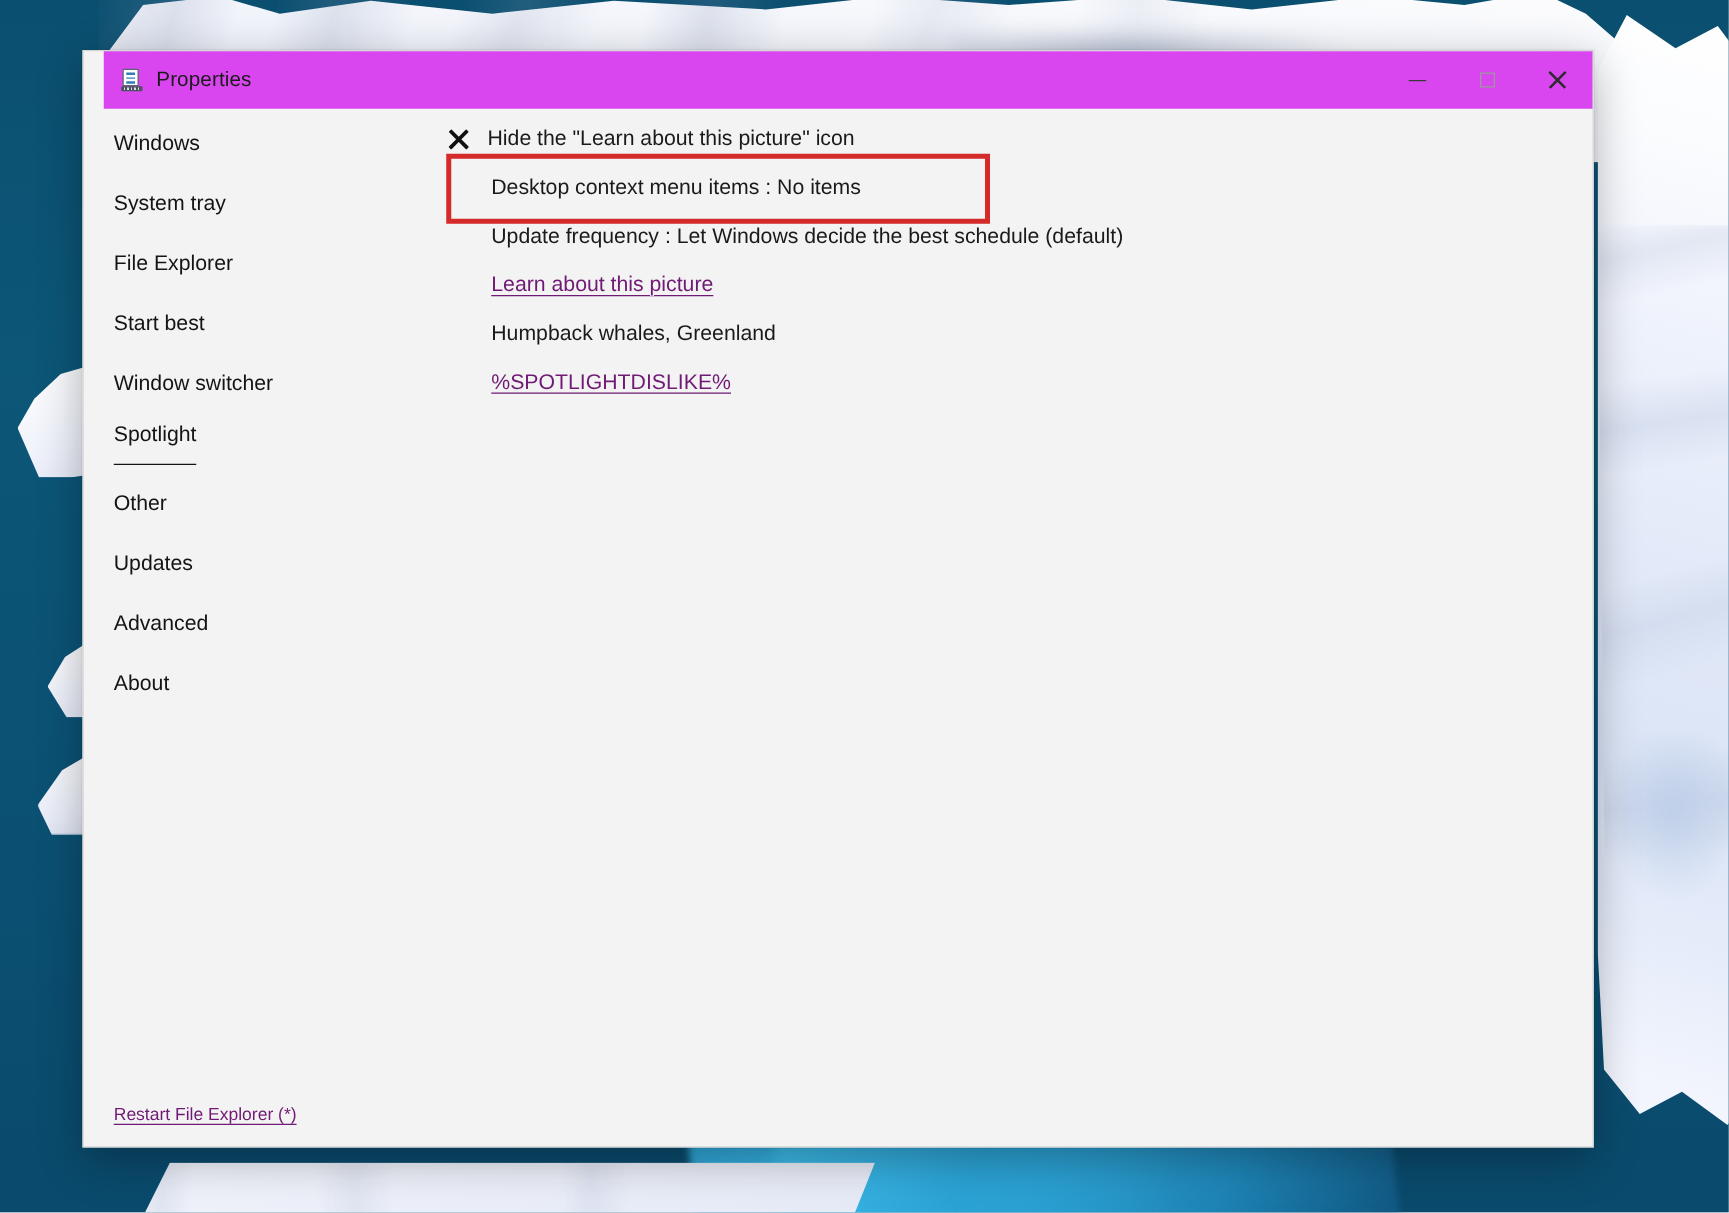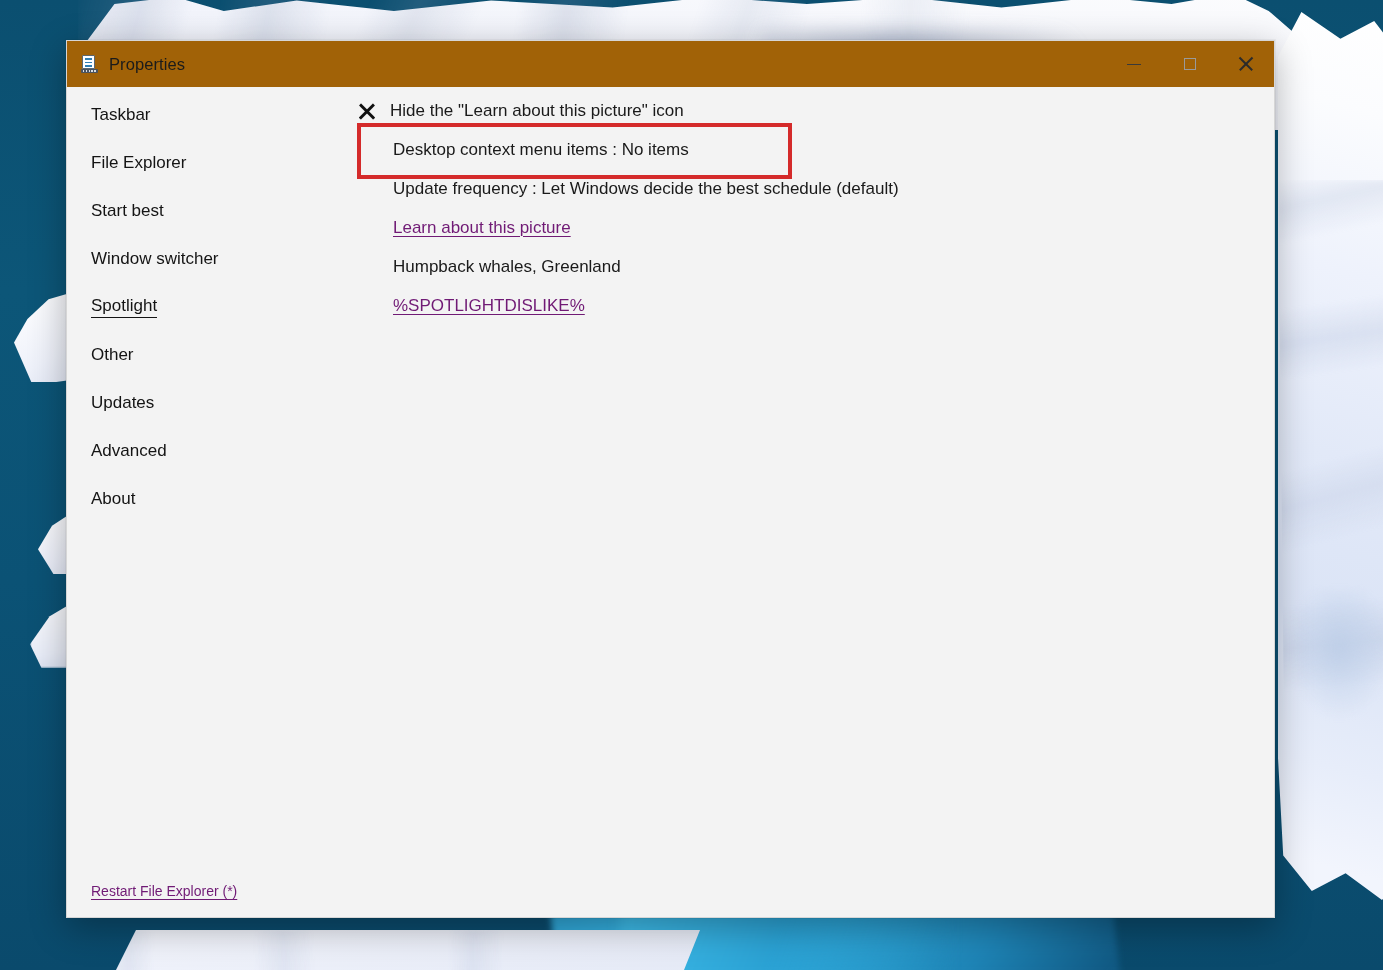--- a/index.html
+++ b/index.html
@@ -192,22 +192,23 @@
     display: flex;
     flex-direction: column;
   }
 
   
   .titlebar {
     height: 46px;
     flex: 0 0 46px;
     display: flex;
     align-items: center;
-    background: #a16207;
+    background: #d946ef;
     position: relative;
+    margin-left: 16px;
   }
   .title-left {
     display: flex;
     align-items: center;
     gap: 10px;
     padding-left: 14px;
   }
   .app-icon {
     width: 18px;
     height: 18px;
@@ -306,21 +307,21 @@
     display: flex;
     align-items: center;
     padding-left: 24px;
     font-size: 17px;
     color: #141414;
     cursor: default;
     white-space: nowrap;
   }
   .nav-item.active span {
     border-bottom: 1.6px solid #141414;
-    padding-bottom: 1px;
+    padding-bottom: 13px;
   }
 
   .content {
     flex: 1 1 auto;
     position: relative;
     padding-top: 4px;
   }
 
   .row {
     height: 39px;
@@ -433,21 +434,24 @@
         <button class="win-btn close">
           <span class="glyph-close"></span>
         </button>
       </div>
     </div>
 
     <div class="win-body">
 
       <nav class="sidebar" id="sidebar">
           <div class="nav-item">
-            <span>Taskbar</span>
+            <span>Windows</span>
+          </div>
+          <div class="nav-item">
+            <span>System tray</span>
           </div>
           <div class="nav-item">
             <span>File Explorer</span>
           </div>
           <div class="nav-item">
             <span>Start best</span>
           </div>
           <div class="nav-item">
             <span>Window switcher</span>
           </div>

